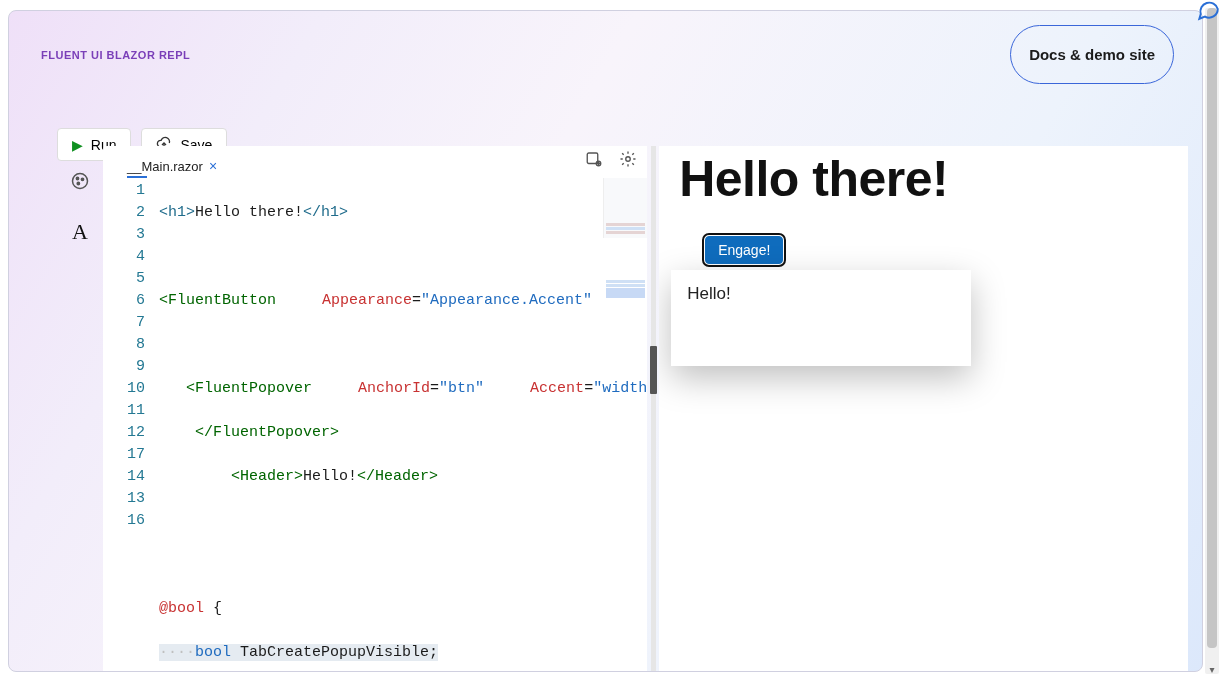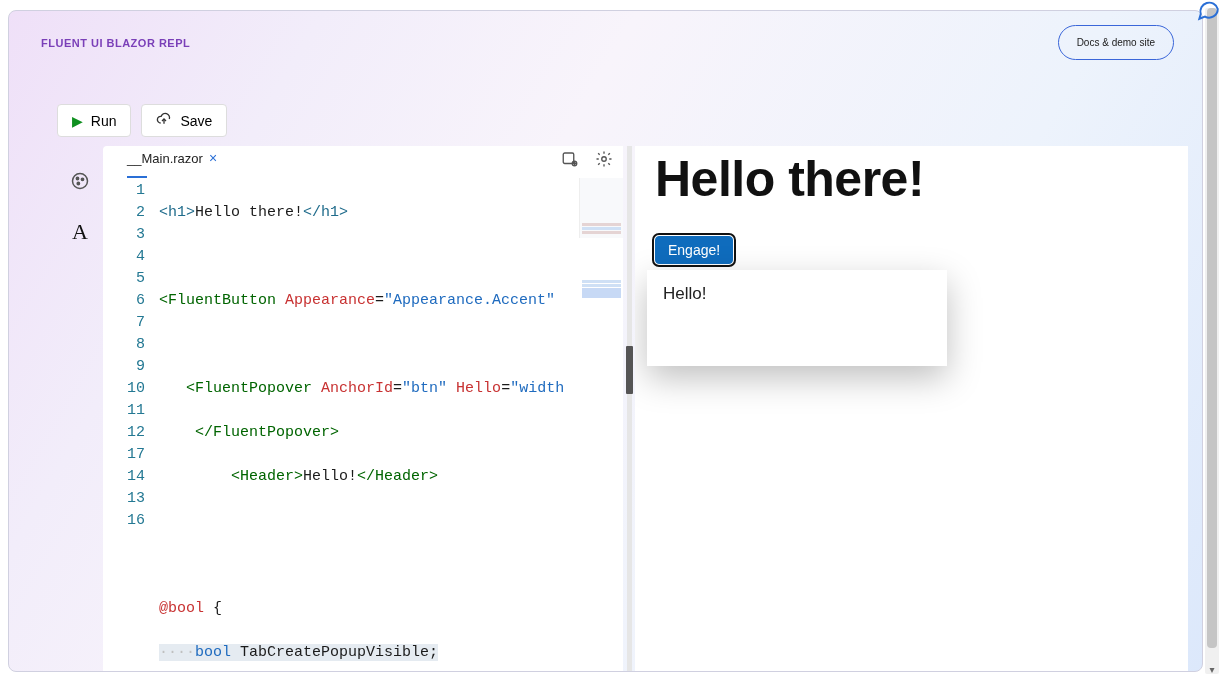--- a/index.html
+++ b/index.html
@@ -10,74 +10,74 @@
     position: absolute; left: 8px; top: 10px; right: 18px; bottom: 10px;
     border: 1px solid #d0d0e0; border-radius: 8px;
     background: linear-gradient(120deg, #efe0f8 0%, #f2edfa 20%, #f8f4fb 40%, #edf3fc 70%, #dce8fb 100%);
     overflow: hidden;
   }
 
   .header { display: flex; justify-content: space-between; align-items: center; padding: 14px 28px 0 32px; }
   .brand { font-size: 11px; font-weight: 700; letter-spacing: .5px; color: #7a3fb8; }
   .docs-btn {
     border: 1px solid #3a66d9; color: #1b1b1b; background: transparent;
-    border-radius: 999px; padding: 11px 18px; font-size: 10px; cursor: pointer;
+    border-radius: 999px; padding: 20px 18px; font-size: 15px; cursor: pointer; font-weight: bold;
   }
 
   .toolbar { display: flex; gap: 10px; margin: 44px 0 0 48px; }
   .btn {
     background: #fff; border: 1px solid #ddd; border-radius: 4px;
     padding: 6px 14px; font-size: 14px; display: flex; align-items: center; gap: 8px; cursor: pointer;
   }
   .play-glyph { color: #0f9020; font-size: 14px; }
   .cloud-glyph { color: #333; font-size: 14px; }
 
   .workarea { position: absolute; left: 48px; right: 14px; top: 135px; bottom: 0; display: flex; }
 
   .left-rail { width: 46px; display: flex; flex-direction: column; align-items: center; gap: 24px; padding-top: 25px; }
   .rail-icon { width: 20px; height: 20px; color: #555; }
   .rail-letter { font-family: Georgia, serif; font-size: 22px; color: #111; }
 
   .editor-pane { flex: 0 0 520px; background: #fff; border-top-left-radius: 4px; display: flex; flex-direction: column; position: relative; }
-  .tabbar { display: flex; align-items: flex-start; height: 32px; padding-left: 18px; position: relative; }
+  .tabbar { display: flex; align-items: flex-end; height: 32px; padding-left: 18px; position: relative; }
   .tab { display: flex; align-items: center; gap: 6px; font-size: 13px; color: #222; padding: 4px 6px; }
   .tab-underline { position: absolute; bottom: 0; left: 24px; width: 20px; height: 2px; background: #2a6fd6; }
   .tab-close { color: #2a6fd6; font-size: 14px; cursor: pointer; }
   .tab-actions { position: absolute; right: 10px; top: 4px; display: flex; gap: 16px; }
   .icon-sm { width: 18px; height: 18px; color: #555; cursor: pointer; }
 
   .editor { flex: 1; display: flex; font-family: Consolas, "Courier New", monospace; font-size: 15px; line-height: 22px; overflow: hidden; background: #fff; }
   .gutter { width: 56px; text-align: right; color: #237893; padding: 2px 14px 0 0; user-select: none; }
   .code { flex: 1; white-space: pre; color: #1b1b1b; padding-top: 2px; position: relative; overflow: hidden; }
   .code .line { height: 22px; }
   .sel { background: #e5ebf1; }
 
   .c-tag   { color: #1f6b8b; }
   .c-tag2  { color: #006400; }
-  .c-attr  { color: #c83232; }
+  .c-attr  { color: #c83232; margin-left: 37px; }
   .c-str   { color: #1f6bbf; }
   .c-dir   { color: #c83232; }
   .c-kw    { color: #1f6bbf; }
   .c-pl    { color: #1b1b1b; }
   .ws-dot  { color: #c0c0c0; }
 
   .minimap { position: absolute; right: 0; top: 0; width: 44px; height: 60px; background: #f8f9fb; border-left: 1px solid #eee; }
   .mm-row { height: 3px; margin: 1px 2px; background: #cfe0f5; }
   .mm-row.alt { background: #e5d4d4; }
 
   .splitter { width: 12px; background: transparent; display:flex; align-items:center; justify-content:center;}
   .split-bar { width:5px; height:100%; background:#e6e6e6; position:relative;}
   .split-handle { position:absolute; top:200px; left:-1px; width:7px; height:48px; background:#555; border-radius:1px;}
 
   .preview-pane { flex: 1; background: #fff; padding: 4px 20px; overflow:hidden; }
   .preview-h1 { font-size: 50px; font-weight: 700; color: #111; margin: 0 0 28px 0; letter-spacing:-.5px;}
   .engage-wrap { position: relative; display:inline-block;}
   .engage-btn {
     background:#0f6cbd; color:#fff; border:1px solid #0f6cbd; outline:2px solid #111; outline-offset:1px;
-    border-radius:4px; padding:5px 12px; font-size:14px; cursor:pointer;
+    border-radius:4px; padding:5px 12px; font-size:14px; cursor:pointer;margin-left:26px;
   }
   .popover {
     position:absolute; left:-8px; top:34px; width:300px; height:96px; background:#fff;
     box-shadow:0 12px 34px rgba(0,0,0,.25); padding:14px 16px; font-size:17px; color:#222;
   }
 
   .page-scrollbar { position:absolute; right:2px; top:8px; bottom:8px; width:14px; }
   .ps-track { position:absolute; inset:0; background:#f0f0f0; border-radius:2px;}
   .ps-thumb { position:absolute; top:0; left:2px; right:2px; height:640px; background:#c5c5c5; border-radius:4px;}
   .ps-arrow { position:absolute; left:0; right:0; height:14px; display:flex; align-items:center; justify-content:center; font-size:10px; color:#666;}
@@ -167,21 +167,21 @@
           <div>17</div>
           <div>14</div>
           <div>13</div>
           <div>16</div>
         </div>
         <div class="code">
 <div class="line"><span class="c-tag">&lt;h1&gt;</span><span class="c-pl">Hello there!</span><span class="c-tag">&lt;/h1&gt;</span></div>
 <div class="line"></div>
 <div class="line"><span class="c-tag2">&lt;FluentButton </span><span class="c-attr">Appearance</span><span class="c-pl">=</span><span class="c-str">"Appearance.Accent"</span></div>
 <div class="line"></div>
-<div class="line">   <span class="c-tag2">&lt;FluentPopover </span><span class="c-attr">AnchorId</span><span class="c-pl">=</span><span class="c-str">"btn"</span> <span class="c-attr">Hello</span><span class="c-pl">=</span><span class="c-str">"width</span></div>
+<div class="line">   <span class="c-tag2">&lt;FluentPopover </span><span class="c-attr">AnchorId</span><span class="c-pl">=</span><span class="c-str">"btn"</span> <span class="c-attr">Accent</span><span class="c-pl">=</span><span class="c-str">"width</span></div>
 <div class="line">    <span class="c-tag2">&lt;/FluentPopover&gt;</span></div>
 <div class="line">        <span class="c-tag2">&lt;Header&gt;</span><span class="c-pl">Hello!</span><span class="c-tag2">&lt;/Header&gt;</span></div>
 <div class="line"></div>
 <div class="line"></div>
 <div class="line"><span class="c-dir">@bool</span><span class="c-pl"> {</span></div>
 <div class="line"><span class="sel"><span class="ws-dot">····</span><span class="c-kw">bool</span><span class="c-pl"> TabCreatePopupVisible;</span></span></div>
 
 
 
 

